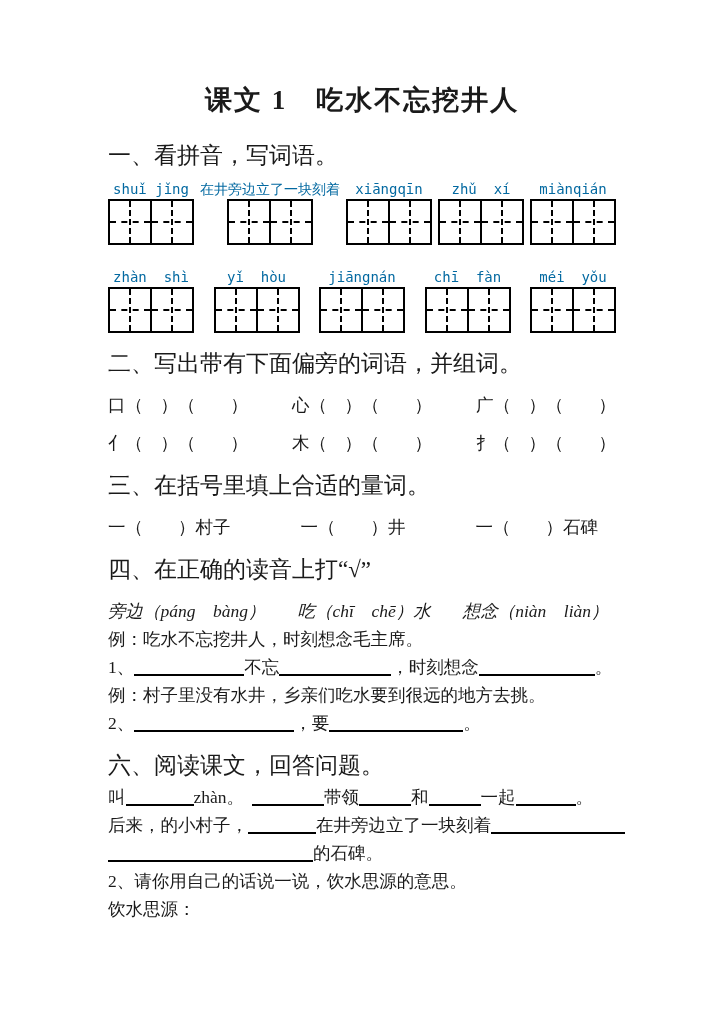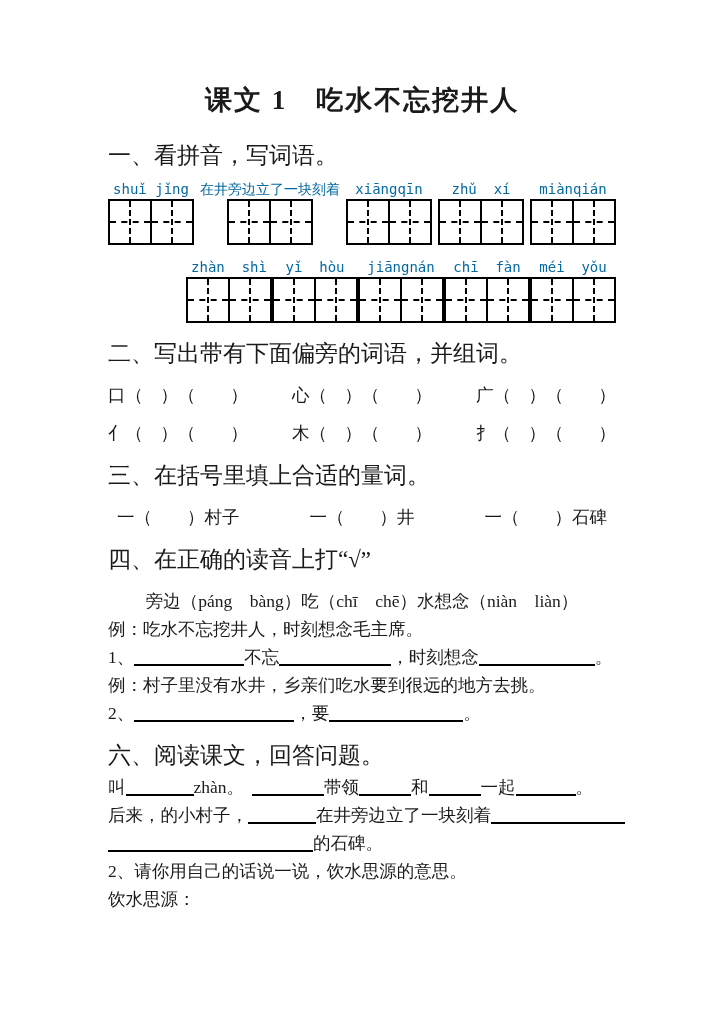--- a/index.html
+++ b/index.html
@@ -15,37 +15,37 @@
     padding:82px 108px 0 108px;
   }
   .title{
     font-size:27px;font-weight:700;text-align:center;
     letter-spacing:2px;margin:0 0 22px 0;white-space:nowrap;
   }
   .heading{font-size:23px;margin-top:15px;white-space:nowrap;}
   .line{font-size:17.5px;margin-top:4px;white-space:nowrap;}
   
   .grid-row{display:flex;justify-content:space-between;margin-top:10px;}
-  .grid-row.second{margin-top:14px;justify-content:flex-end;}
+  .grid-row.second{margin-top:24px;}
   .wb{display:flex;flex-direction:column;align-items:center;}
   .py{
     font-family:"DejaVu Sans Mono","Liberation Mono",monospace;
     font-size:14px;color:#0369a1;white-space:pre;margin-bottom:2px;line-height:16px;
   }
   .tzg{display:flex;border:2px solid #000;background:#fff;}
   .cell{width:40px;height:42px;position:relative;}
   .cell + .cell{border-left:2px solid #000;}
   .cell i{display:block;}
   .cell .v{position:absolute;top:0;bottom:0;left:50%;margin-left:-1px;border-left:2px dashed #000;}
   .cell .h{position:absolute;left:0;right:0;top:50%;margin-top:-1px;border-top:2px dashed #000;}
   
-  .irow{display:flex;font-size:17.5px;margin-top:14px;white-space:nowrap;justify-content:center;}
+  .irow{display:flex;font-size:17.5px;margin-top:14px;white-space:nowrap;}
   .irow.spread{justify-content:space-between;}
   .irow.g70{gap:70px;}
-  .irow.g32{}
+  .irow.g32{gap:32px;font-style:italic;}
   
   .blank{display:inline-block;height:0;border-bottom:2px solid #000;vertical-align:-3px;}
   .w52{width:52px}.w60{width:60px}.w66{width:66px}.w68{width:68px}.w72{width:72px}
   .w110{width:110px}.w112{width:112px}.w116{width:116px}
   .w134{width:134px}.w160{width:160px}.w205{width:205px}
   .ml8{margin-left:8px}
 </style>
 </head>
 <body>
 

